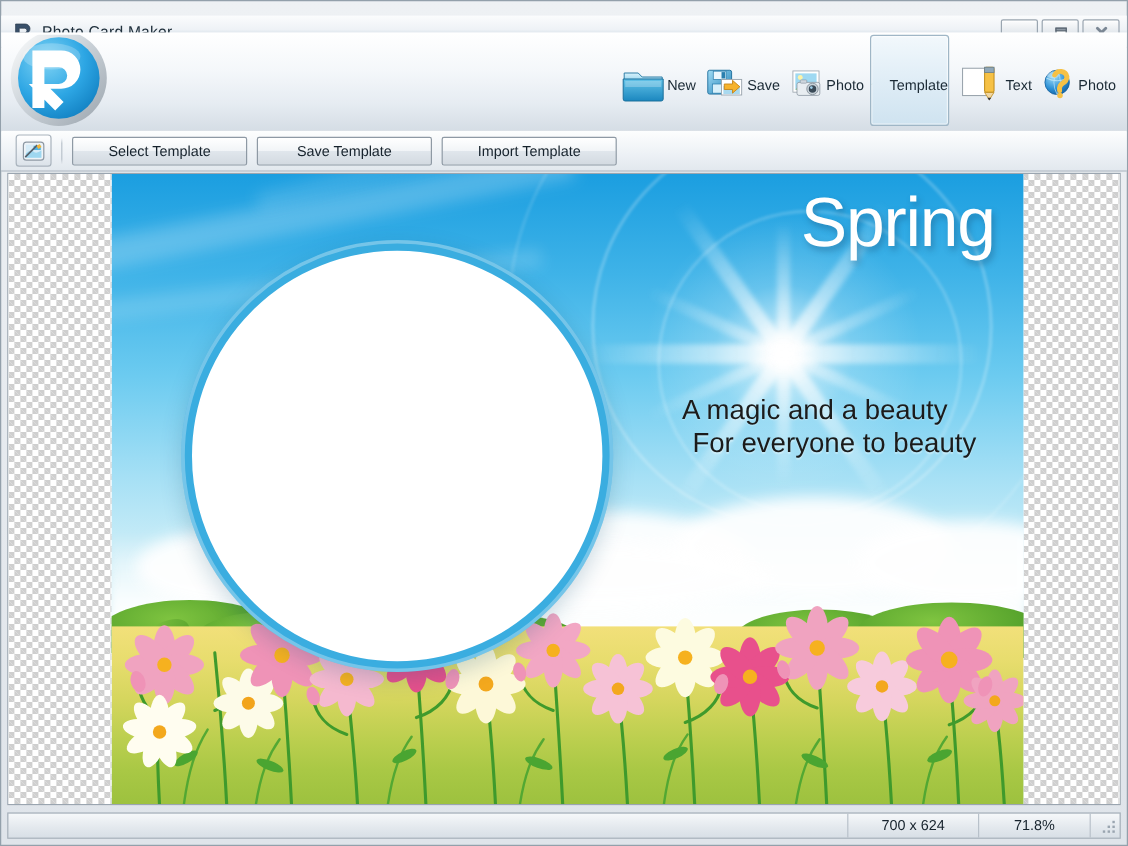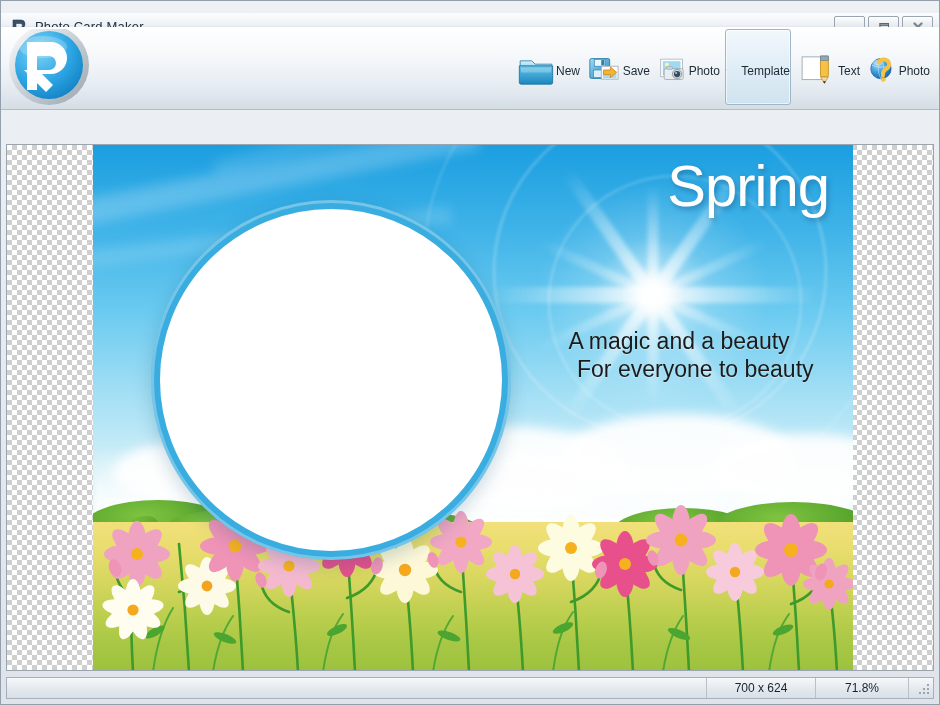--- a/index.html
+++ b/index.html
@@ -394,20 +394,36 @@
           <ellipse cx="17" cy="11" rx="8" ry="4" fill="#ffffff" opacity=".3"></ellipse>
           <path d="M25 30 q-1 -6 4 -9 q5 -3 5 -8 a8 8 0 0 0 -15 -2" stroke="#f6c145" stroke-width="6" fill="none" stroke-linecap="round"></path>
           <circle cx="25.5" cy="36" r="3.4" fill="#f6c145"></circle>
         </svg>
         <div class="tb-lbl">Photo</div>
       </div>
 
     </div>
   </div>
 
+  <div class="subbar">
+    <div class="sub-ico-btn">
+      <svg width="20" height="18" viewBox="0 0 20 18">
+        <rect x="1.5" y="1.5" width="17" height="15" rx="2.5" fill="#eef3f7" stroke="#8e99a4"></rect>
+        <rect x="3.5" y="3.5" width="13" height="11" fill="#d6ecf8"></rect>
+        <path d="M3.5 11 q3.5 -4 6.5 -1.5 q2.5 2 6.5 -1 v6 h-13 Z" fill="#9ed7f0"></path>
+        <rect x="10" y="4.5" width="6" height="3.5" fill="#4fb3e4"></rect>
+        <path d="M3 14 L13 4" stroke="#55606b" stroke-width="1.4"></path>
+        <path d="M12.4 4.6 l2.6 -1.6 1.6 2.6 -2.6 1.6 Z" fill="#f3b63a"></path>
+      </svg>
+    </div>
+    <div class="sub-sep"></div>
+    <div class="sub-btn">Select Template</div>
+    <div class="sub-btn">Save Template</div>
+    <div class="sub-btn">Import Template</div>
+  </div>
 
   <div class="canvas-wrap">
     <div class="checker"></div>
 
     <div class="card">
       <div class="sky"></div>
 
       <div class="band" style="left:-40px;top:60px;width:430px;height:26px;transform:rotate(-11deg);"></div>
       <div class="band" style="left:-20px;top:108px;width:380px;height:16px;transform:rotate(-7deg);opacity:.7;"></div>
       <div class="band" style="left:120px;top:16px;width:330px;height:14px;transform:rotate(-14deg);opacity:.6;"></div>

